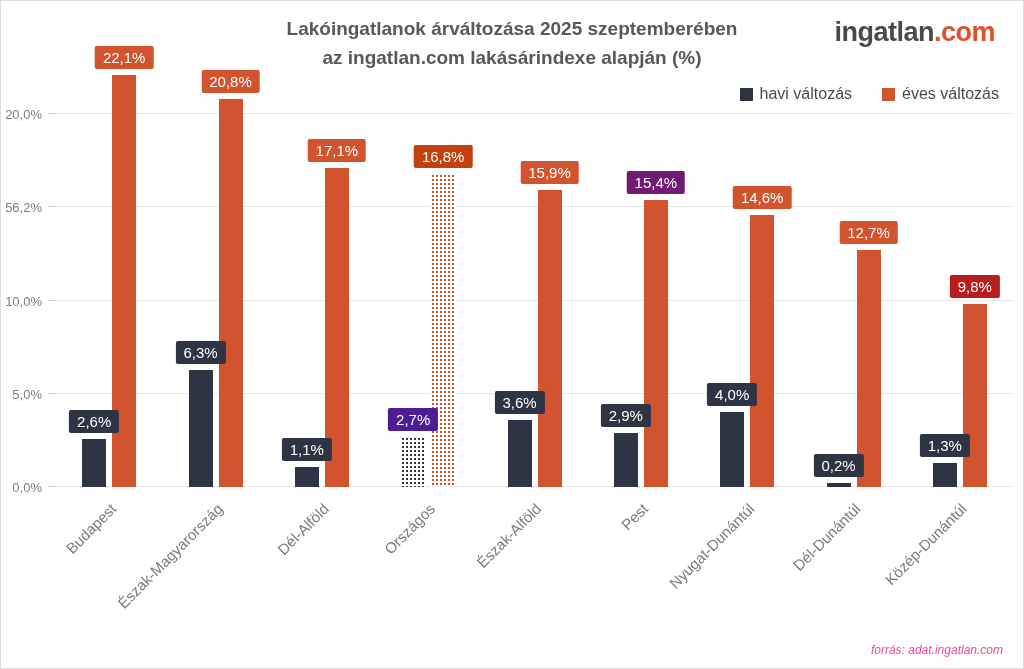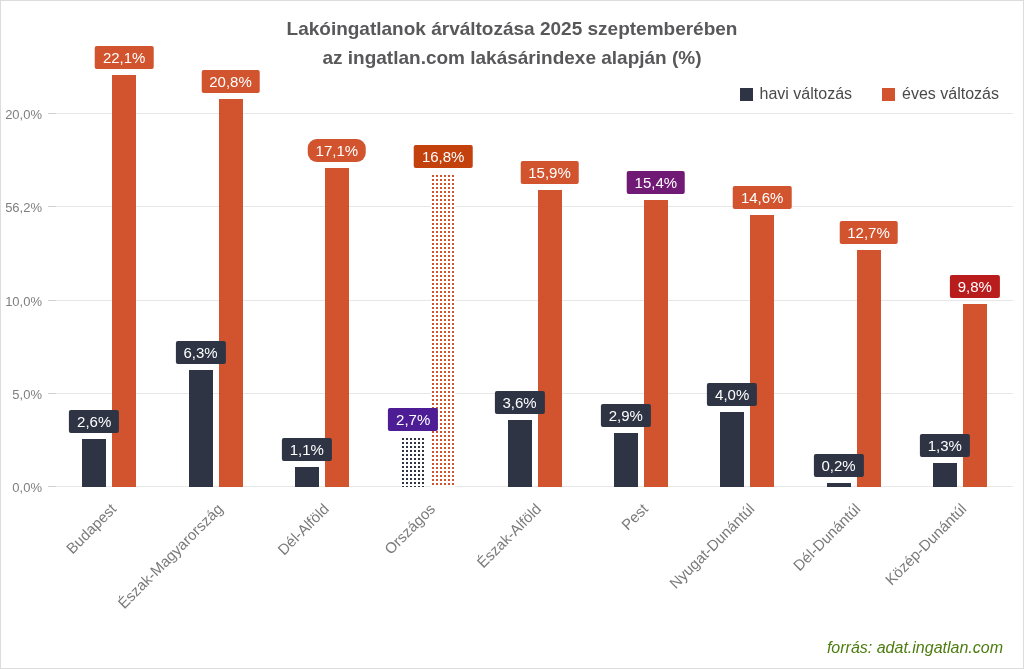--- a/index.html
+++ b/index.html
@@ -39,33 +39,34 @@
   }
   
   .legend{
     position:absolute;top:84px;right:24px;display:flex;gap:30px;align-items:center;z-index:3;margin-left:16px;
   }
   .legend-item{display:flex;align-items:center;gap:7px;}
   .legend-swatch{width:13px;height:13px;display:inline-block;}
   .legend-label{font-size:16px;color:#4a4a4a;}
   
   .source{
-    position:absolute;right:20px;bottom:11px;font-size:16px;font-style:italic;color:#4d7c0f;
+    position:absolute;right:20px;bottom:11px;font-size:12px;font-style:italic;color:#ec4899;
   }
 </style>
 </head>
 <body>
 
 <div class="page">
 
   <div class="title">
     <div>Lakóingatlanok árváltozása 2025 szeptemberében</div>
     <div>az ingatlan.com lakásárindexe alapján (%)</div>
   </div>
 
+  <div class="brand"><span>ingatlan</span><span class="tld">.com</span></div>
 
   <div class="plot">
       <div class="gridline" style="bottom: 0px;"></div>
       <div class="tickmark" style="bottom: 0px;"></div>
       <div class="ylabel" style="bottom: -8px;">0,0%</div>
       <div class="gridline" style="bottom: 93.25px;"></div>
       <div class="tickmark" style="bottom: 93.25px;"></div>
       <div class="ylabel" style="bottom: 85.25px;">5,0%</div>
       <div class="gridline" style="bottom: 186.5px;"></div>
       <div class="tickmark" style="bottom: 186.5px;"></div>
@@ -87,21 +88,21 @@
         <div class="bar" style="height: 117.495px; left: -27px; background-color: rgb(46, 52, 68);"></div>
         <div class="vlabel" style="background-color: rgb(46, 52, 68); bottom: 123.495px; left: -15px;">6,3%</div>
         <div class="bar" style="height: 387.92px; left: 3px; background-color: rgb(210, 84, 46);"></div>
         <div class="vlabel" style="background-color: rgb(210, 84, 46); bottom: 393.92px; left: 15px;">20,8%</div>
       </div>
       <div class="xlabel" style="right: 799.5px;">Észak-Magyarország</div>
       <div class="group" style="left: 265.833px;">
         <div class="bar" style="height: 20.515px; left: -27px; background-color: rgb(46, 52, 68);"></div>
         <div class="vlabel" style="background-color: rgb(46, 52, 68); bottom: 26.515px; left: -15px; text-align: center;">1,1%</div>
         <div class="bar" style="height: 318.915px; left: 3px; background-color: rgb(210, 84, 46);"></div>
-        <div class="vlabel" style="background-color: rgb(210, 84, 46); bottom: 324.915px; left: 15px; border-radius: 9px;">17,1%</div>
+        <div class="vlabel" style="background-color: rgb(210, 84, 46); bottom: 324.915px; left: 15px;">17,1%</div>
       </div>
       <div class="xlabel" style="right: 693.167px;">Dél-Alföld</div>
       <div class="group" style="left: 372.167px;">
         <div class="bar" style="height: 50.355px; left: -27px; background-color: rgb(255, 255, 255); background-image: radial-gradient(rgb(46, 52, 68) 1.15px, rgba(0, 0, 0, 0) 1.3px); background-size: 4px 4px;"></div>
         <div class="vlabel" style="background-color: #4c1d95; bottom: 56.355px; left: -15px;">2,7%</div>
         <div class="bar" style="height: 313.32px; left: 3px; background-color: rgb(255, 255, 255); background-image: radial-gradient(rgb(210, 84, 46) 1.15px, rgba(0, 0, 0, 0) 1.3px); background-size: 4px 4px;"></div>
         <div class="vlabel" style="background-color: #c2410c; bottom: 319.32px; left: 15px;">16,8%</div>
       </div>
       <div class="xlabel" style="right: 586.833px;">Országos</div>
       <div class="group" style="left: 478.5px;">

